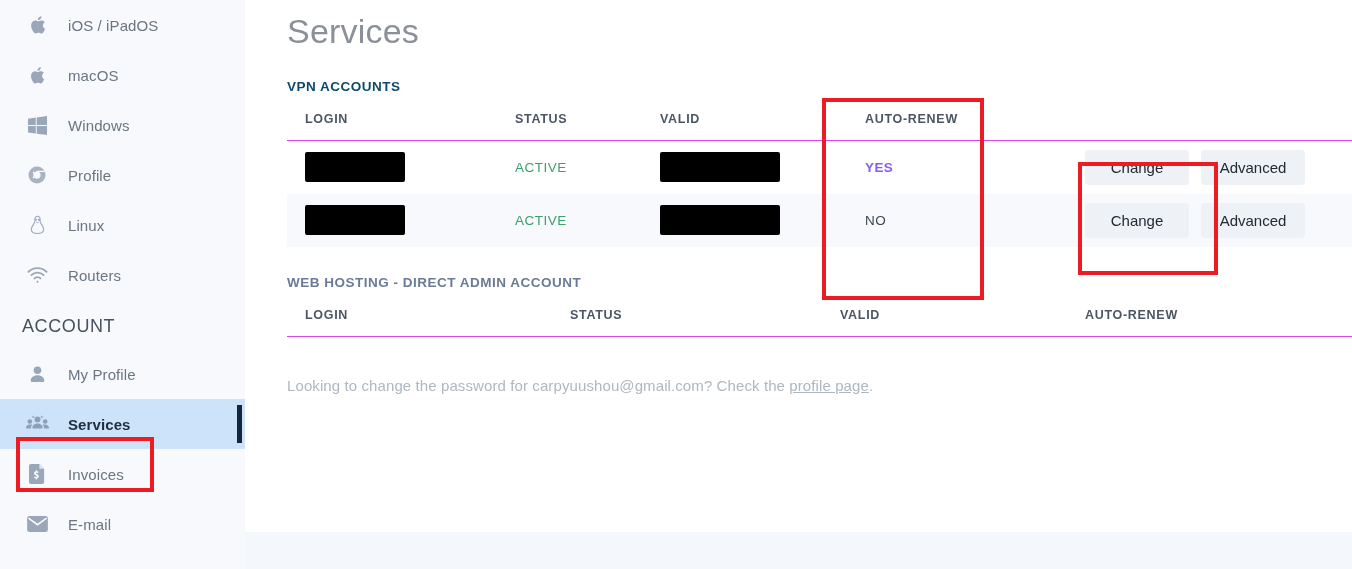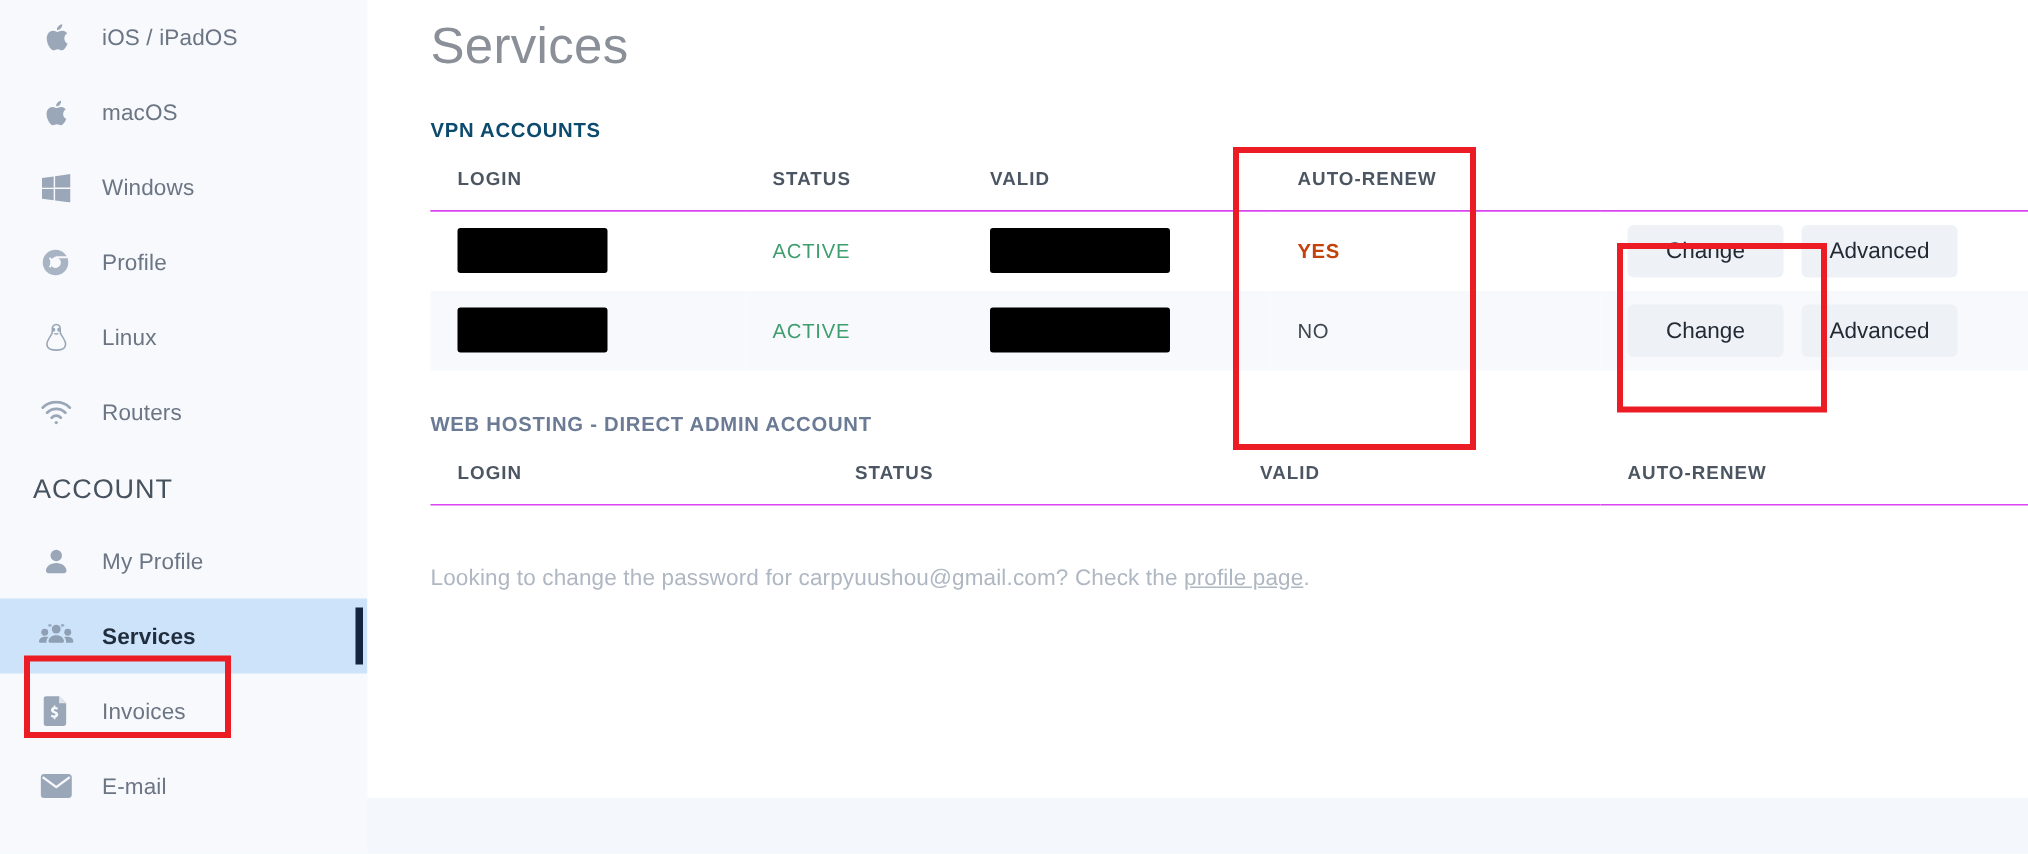--- a/index.html
+++ b/index.html
@@ -147,21 +147,21 @@
   }
   .redact.wide { width: 120px; }
 
   .status-active {
     color: #3f9e6e;
     font-size: 13.5px;
     font-weight: normal;
     letter-spacing: .5px;
   }
   .renew-yes {
-    color: #c2410c;
+    color: #8b5cf6;
     font-size: 13.5px;
     font-weight: bold;
     letter-spacing: .4px;
   }
   .renew-no {
     color: #3e464f;
     font-size: 13.5px;
     letter-spacing: .4px;
   }
 

